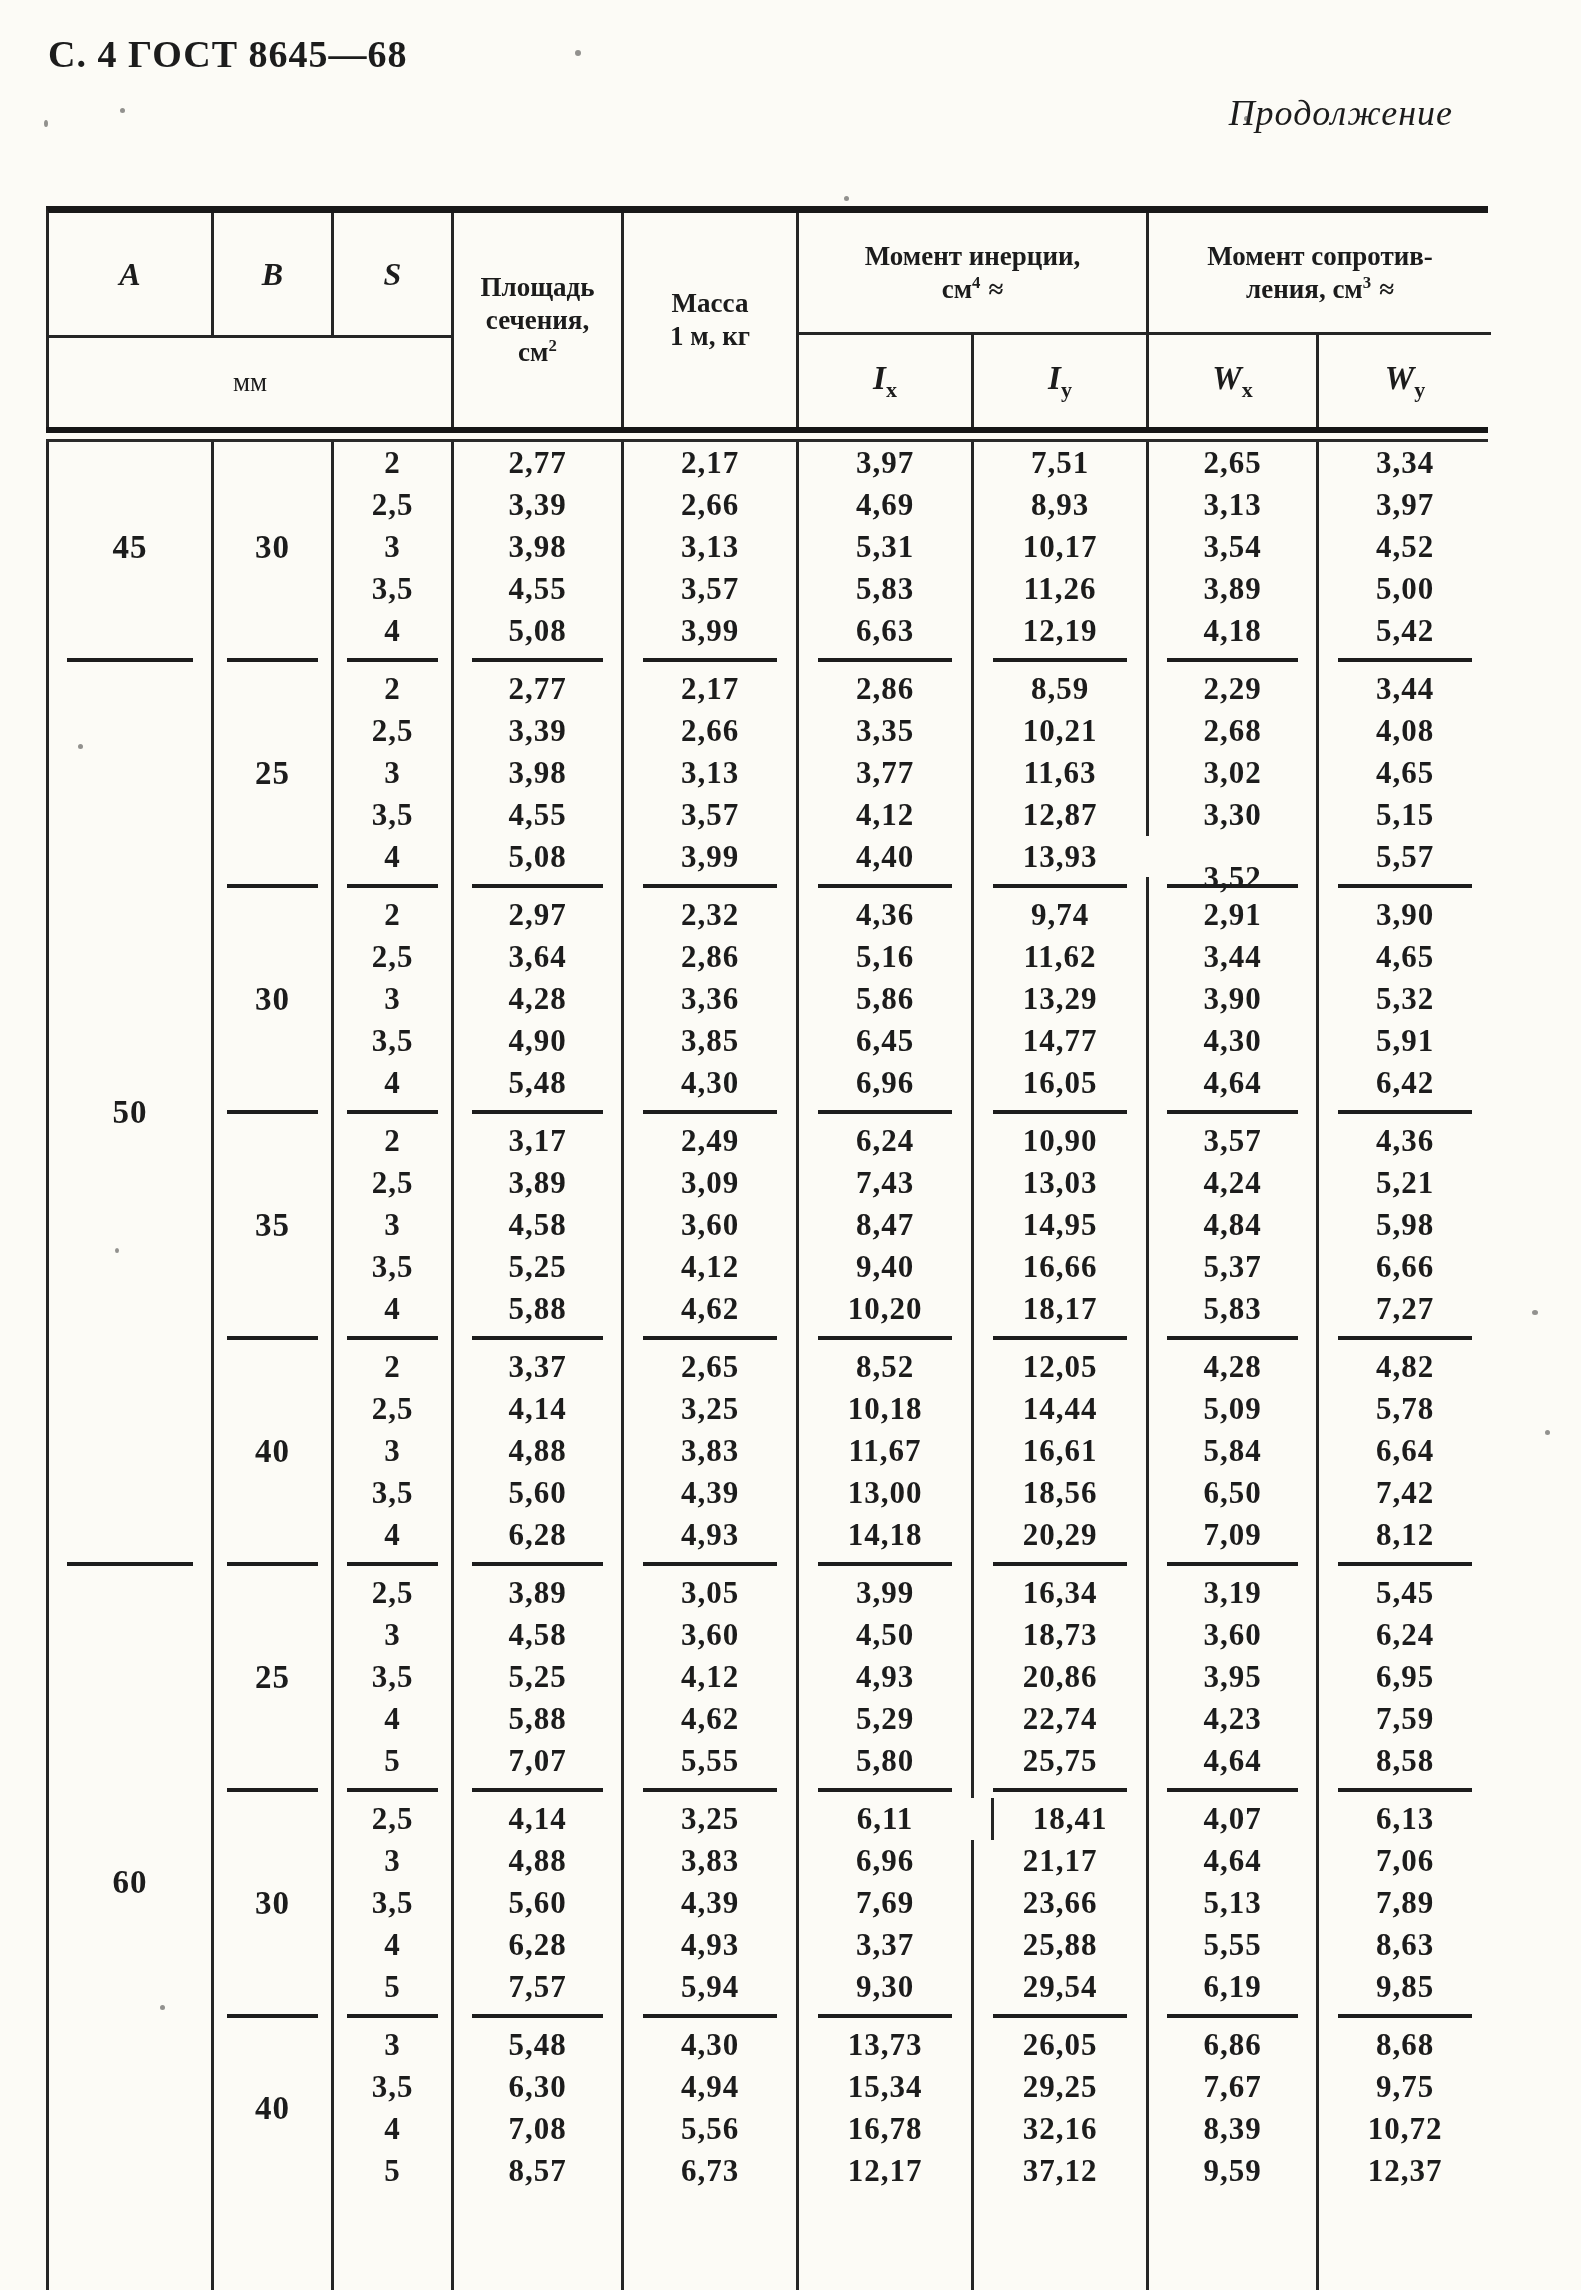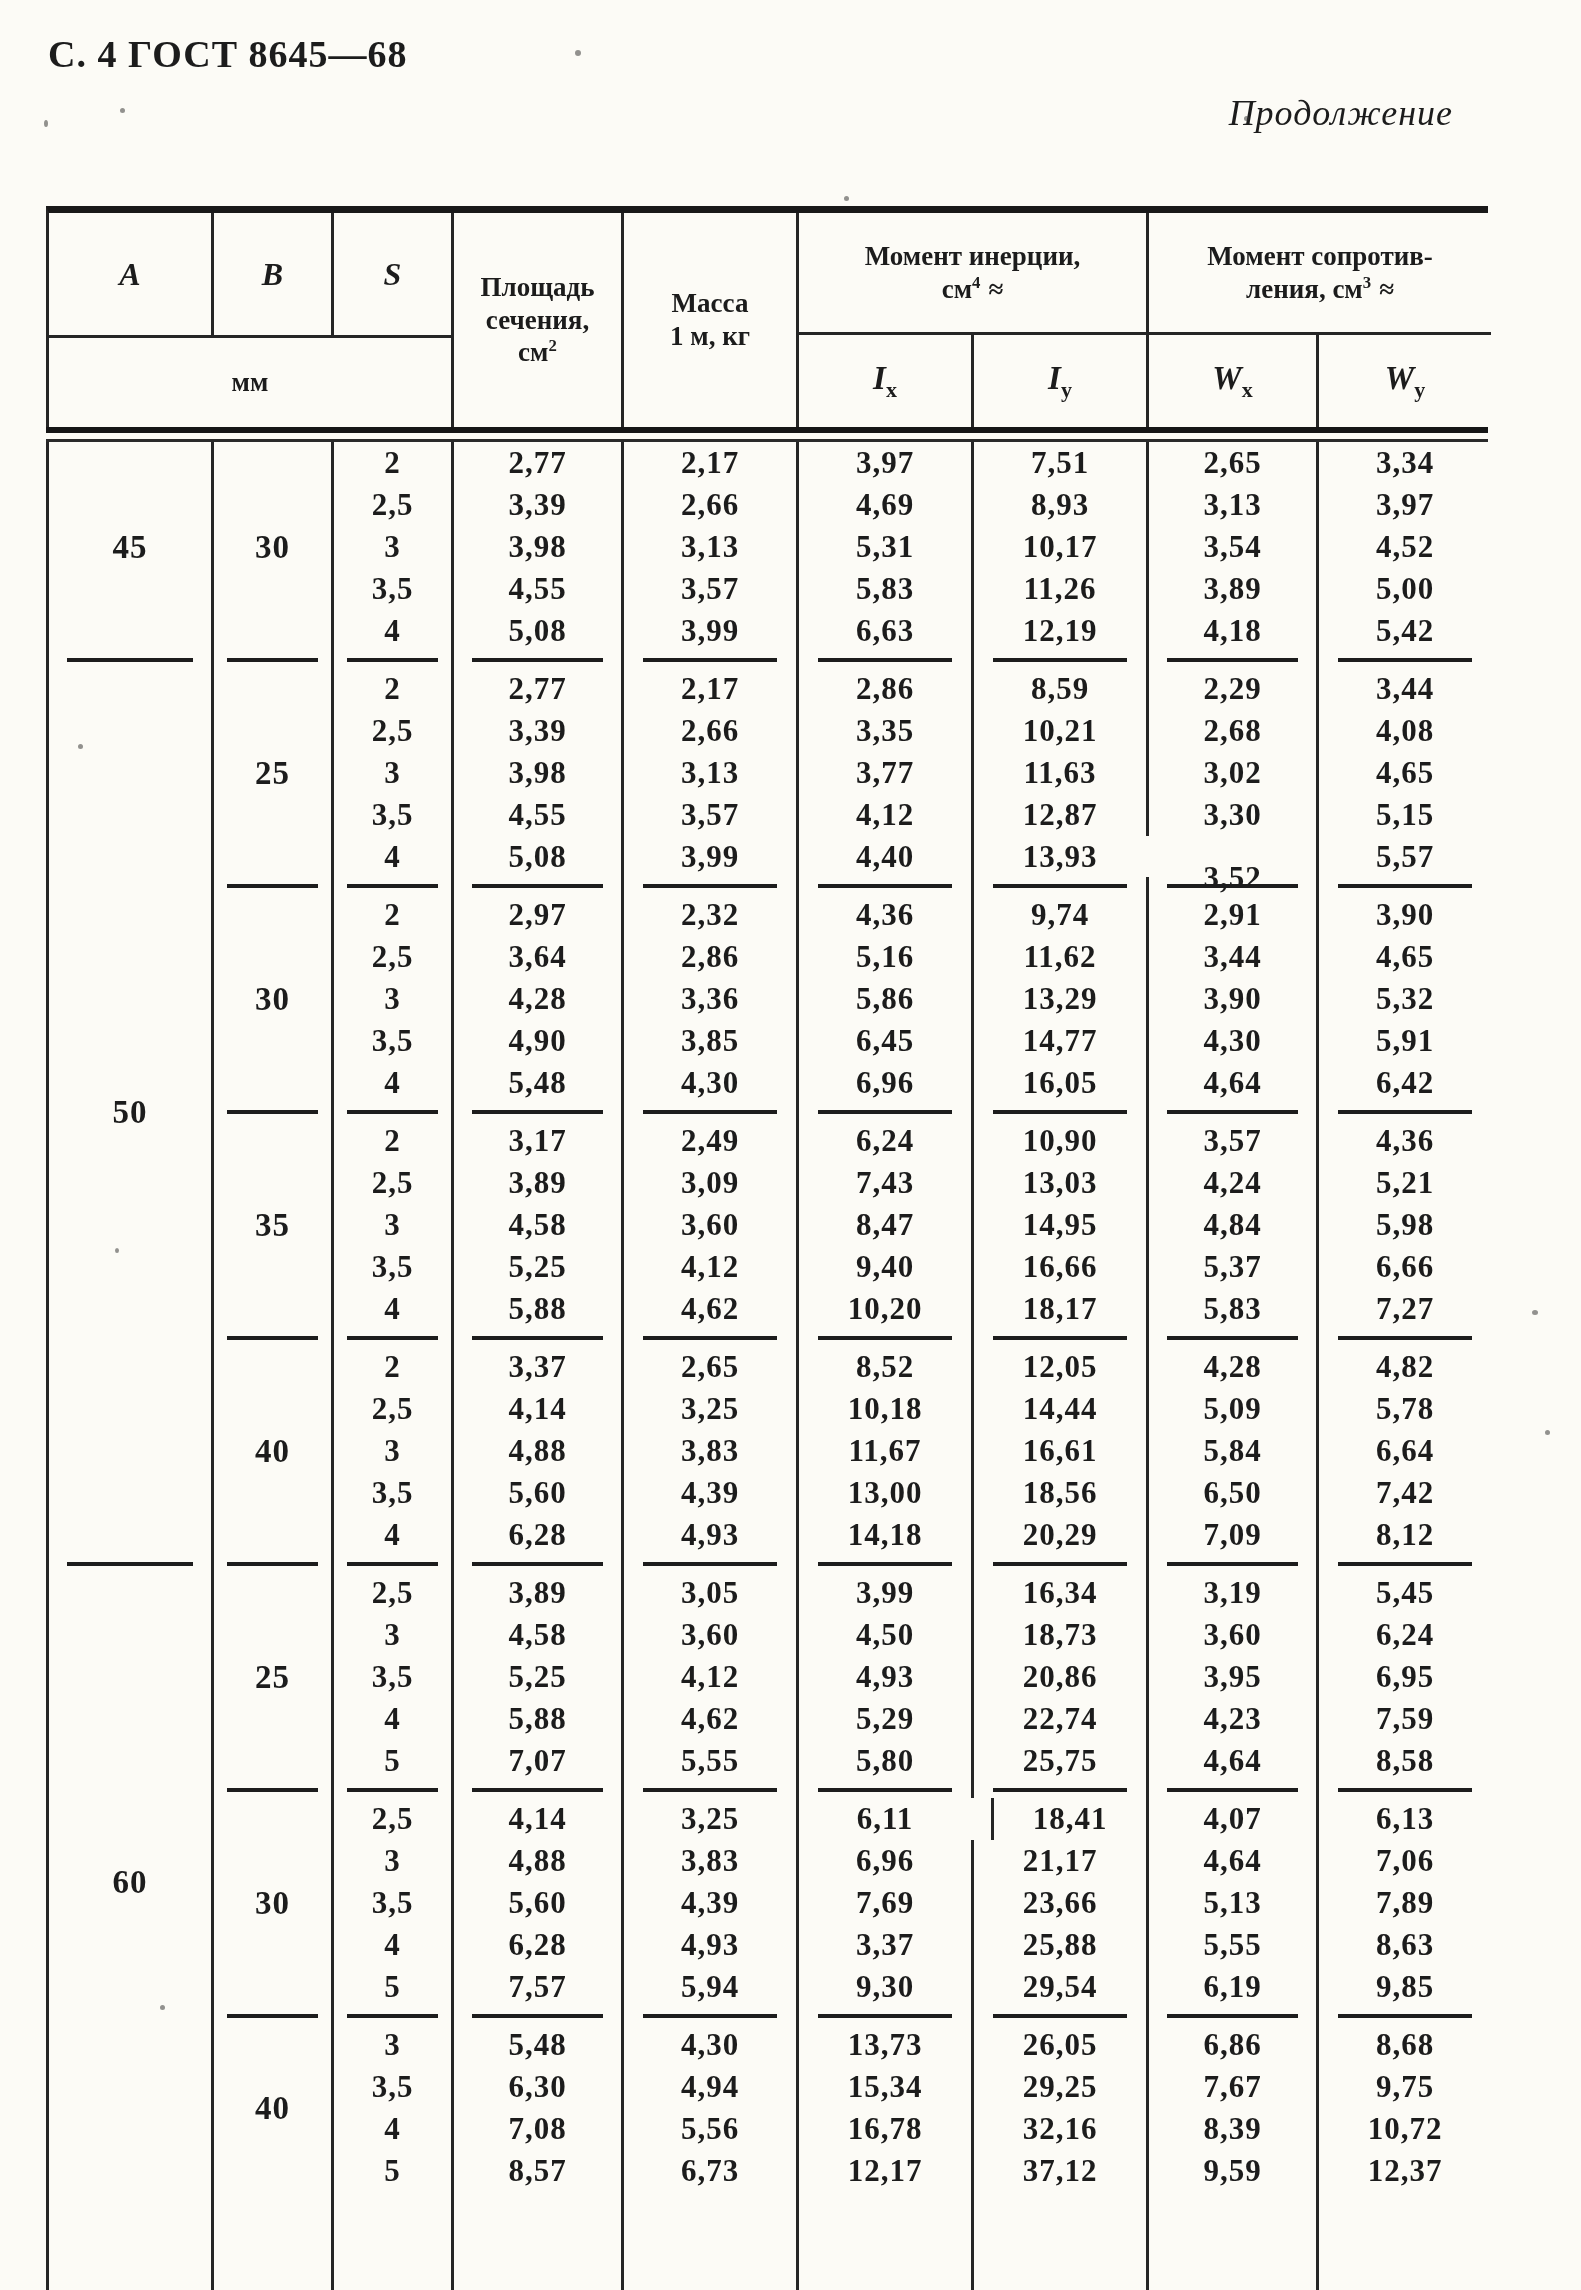--- a/index.html
+++ b/index.html
@@ -24,21 +24,21 @@
     grid-template-columns:162px 120px 120px 170px 175px 175px 175px 170px 175px;
     grid-template-rows:122px 92px;
     border-top:7px solid #191919;
     border-left:3px solid #252525;
   }
   .hcell{ display:flex; align-items:center; justify-content:center; text-align:center; }
   .bl{ border-left:3px solid #252525; }
   .hletter{ font-size:32px; font-style:italic; font-weight:700; }
   .hsmall{ font-size:27px; font-weight:700; line-height:1.22; }
   .mmcell{ grid-column:1 / span 3; grid-row:2; border-top:3px solid #252525; }
-  .mm{ font-size:27px; font-weight:700; }
+  .mm{ font-size:27px; font-weight:400; }
   .span2r{ grid-row:1 / span 2; }
   .span2c{ border-bottom:3px solid #252525; }
   .ivar{ font-size:33px; font-style:italic; font-weight:700; }
   .ivar sub{ font-size:22px; font-style:normal; font-weight:700; }
   sup{ font-size:0.62em; }
   .approx{ margin-left:8px; }
 
   
   .double-rule{
     height:6px; border-top:6px solid #161616; border-bottom:3px solid #2a2a2a;

